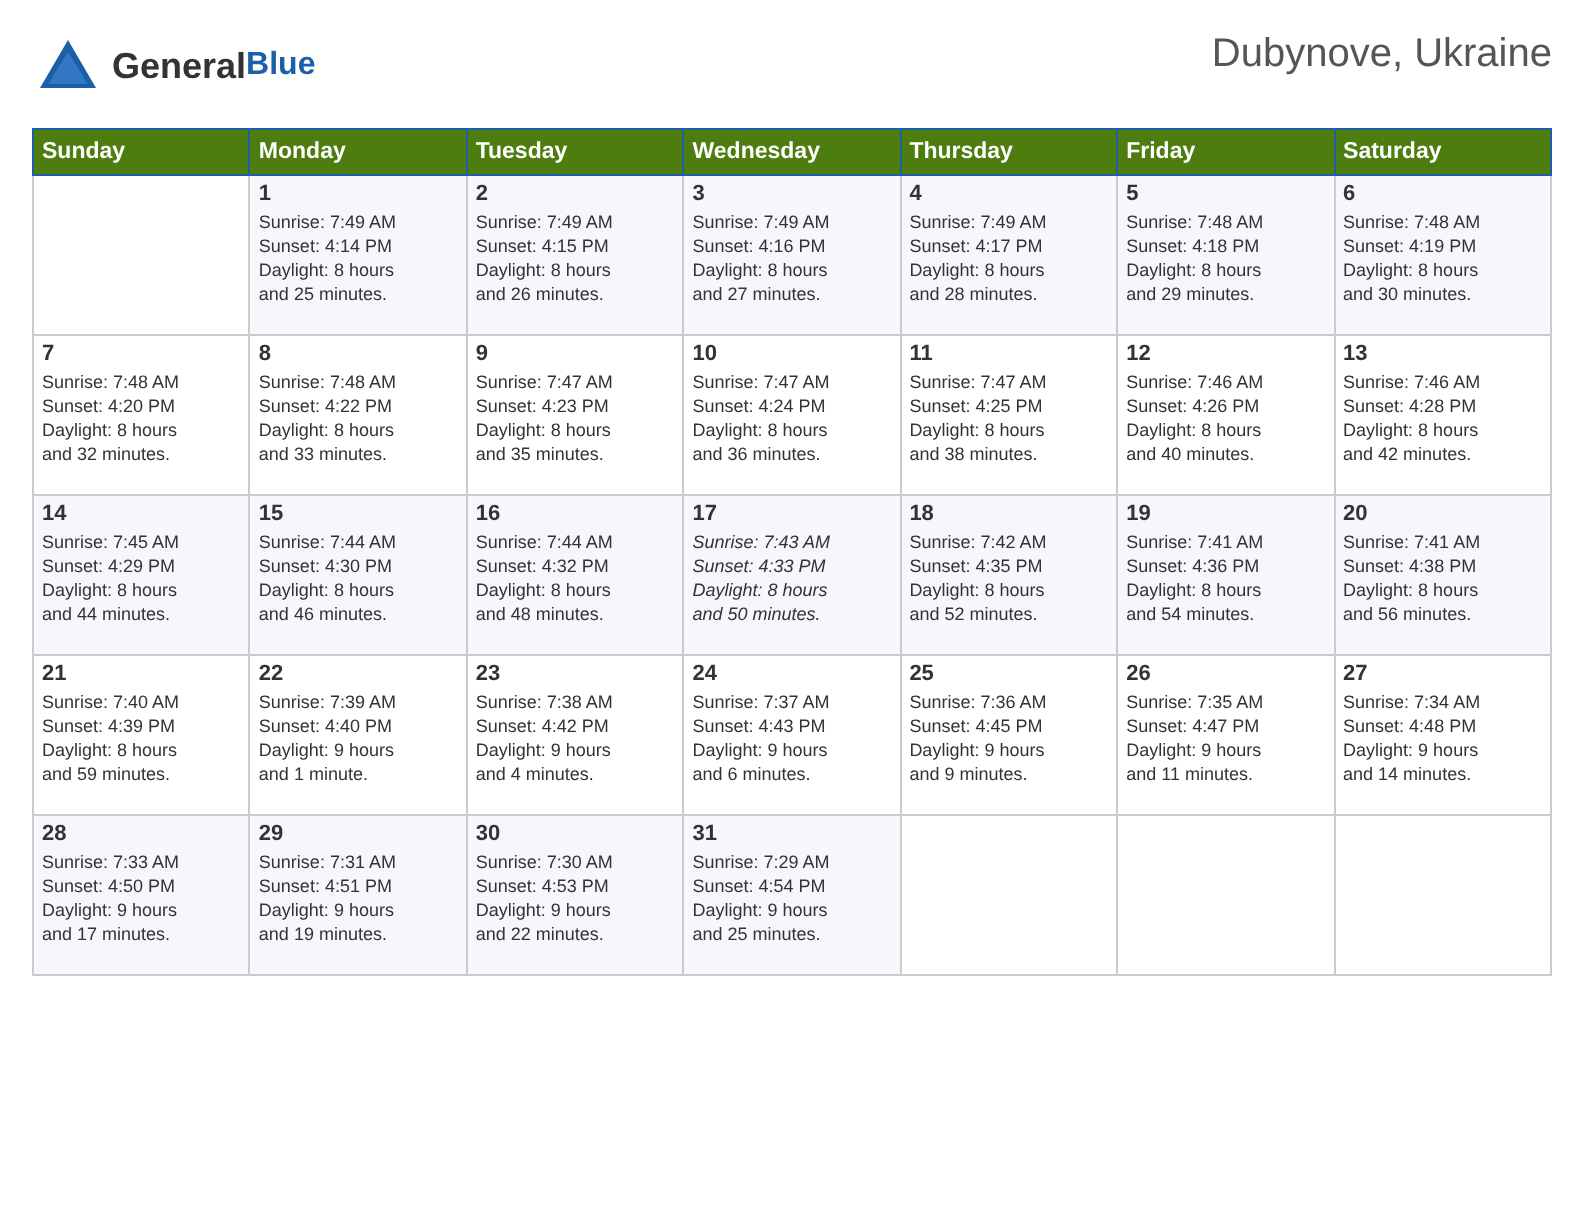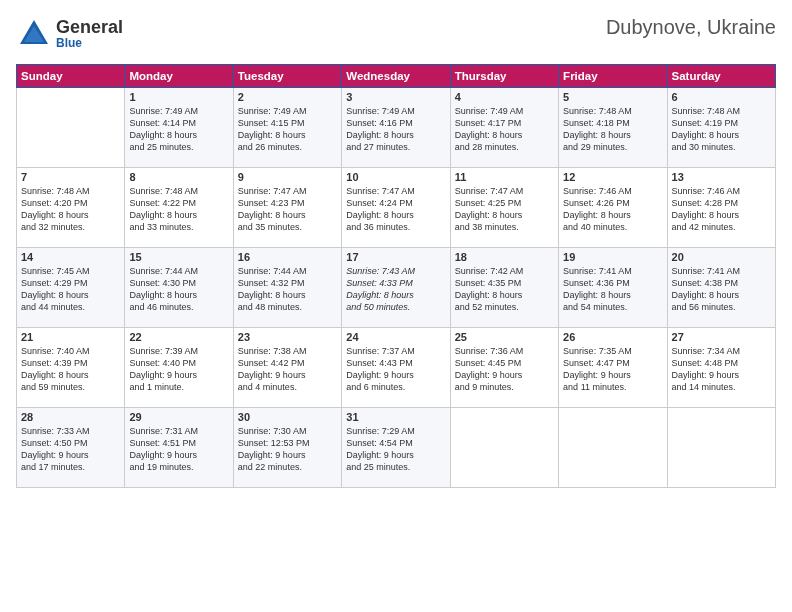--- a/index.html
+++ b/index.html
@@ -19,30 +19,30 @@
       justify-content: space-between;
       align-items: flex-start;
       margin-bottom: 12px;
     }
     .logo {
       display: flex;
       align-items: center;
     }
     .logo-text {
       display: flex;
-      flex-direction: column;
+      flex-direction: row;
       line-height: 1.1;
     }
     .logo-general {
       font-size: 18px;
       font-weight: bold;
       color: #333;
     }
     .logo-blue {
-      font-size: 12px;
+      font-size: 16px;
       font-weight: bold;
       color: #1a5fa8;
     }
     .logo-icon {
       width: 36px;
       height: 36px;
       margin-right: 4px;
     }
     .title-area {
       text-align: right;
@@ -56,21 +56,21 @@
     .location {
       font-size: 20px;
       color: #555;
     }
     table {
       width: 100%;
       border-collapse: collapse;
       table-layout: fixed;
     }
     thead tr th {
-      background: #be185d;
+      background: #4d7c0f;
       color: white;
       font-size: 11.5px;
       font-weight: bold;
       padding: 5px 4px;
       text-align: left;
       border: 1px solid #1a5fa8;
     }
     tbody tr td {
       border: 1px solid #ccc;
       vertical-align: top;
@@ -341,21 +341,21 @@
           <td>
             <span class="day-num">29</span>
             <div class="day-info" style="white-space: pre-line;">Sunrise: 7:31 AM
 Sunset: 4:51 PM
 Daylight: 9 hours
 and 19 minutes.</div>
           </td>
           <td>
             <span class="day-num">30</span>
             <div class="day-info" style="white-space: pre-line;">Sunrise: 7:30 AM
-Sunset: 12:53 PM
+Sunset: 4:53 PM
 Daylight: 9 hours
 and 22 minutes.</div>
           </td>
           <td>
             <span class="day-num">31</span>
             <div class="day-info" style="white-space: pre-line;">Sunrise: 7:29 AM
 Sunset: 4:54 PM
 Daylight: 9 hours
 and 25 minutes.</div>
           </td>

